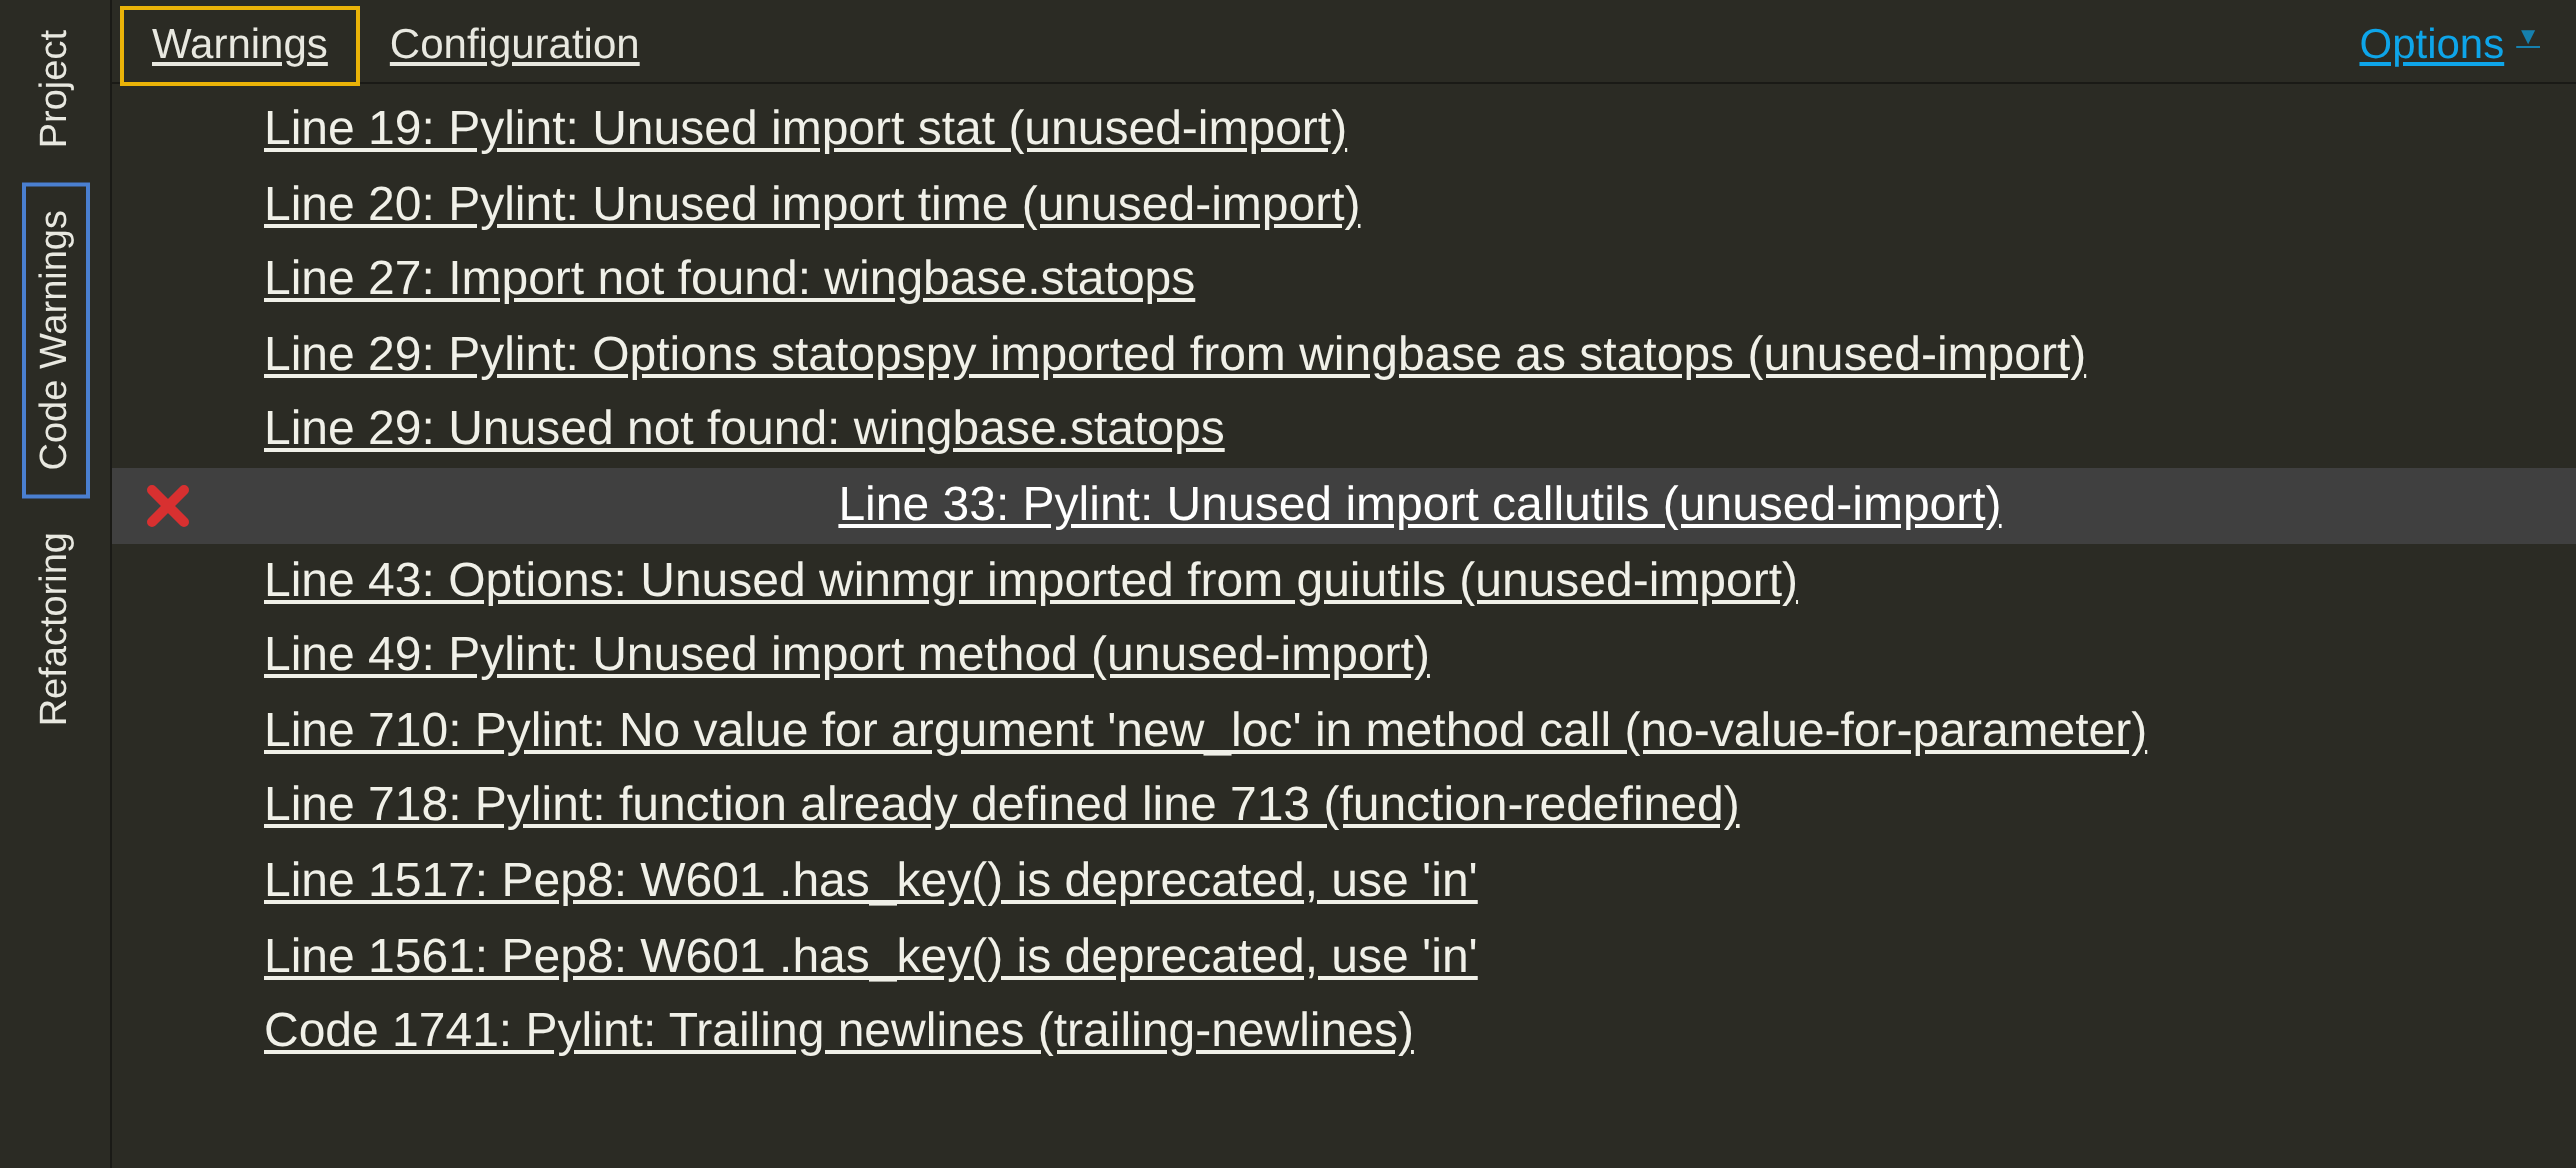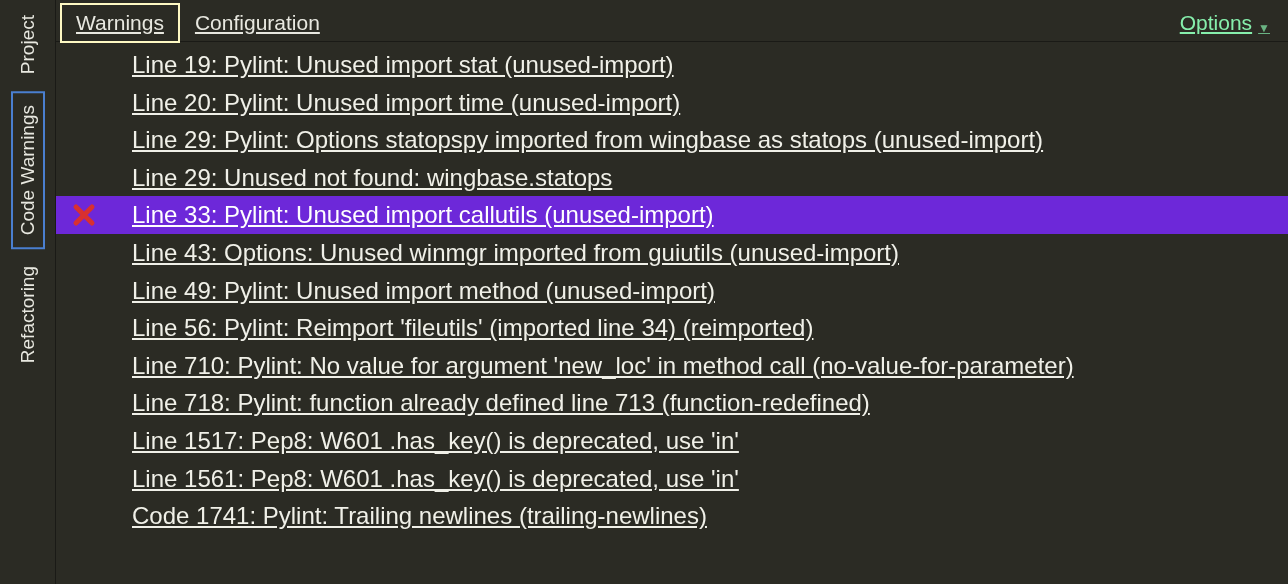--- a/index.html
+++ b/index.html
@@ -56,33 +56,33 @@
     }
     .htab {
       padding: 6px 14px;
       cursor: pointer;
       color: #e8e8e0;
       font-size: 21px;
       text-decoration: underline;
       border: 1px solid transparent;
     }
     .htab.active {
-      border: 2px solid #fef9c3;
+      border: 2px solid #eab308;
     }
     .spacer {
       flex: 1;
     }
     .options {
       padding: 6px 10px;
       cursor: pointer;
-      color: #86efac;
+      color: #0ea5e9;
       font-size: 21px;
       text-decoration: underline;
       display: flex;
-      align-items: flex-end;
+      align-items: flex-start;
       gap: 6px;
     }
     .options .caret {
       font-size: 12px;
       opacity: 0.7;
     }
     .warnings-list {
       flex: 1;
       overflow-y: auto;
       padding: 4px 0 12px 0;
@@ -98,22 +98,23 @@
       text-decoration: underline;
     }
     .warning-row .icon-slot {
       width: 60px;
       display: inline-flex;
       align-items: center;
       justify-content: flex-start;
       flex-shrink: 0;
     }
     .warning-row.selected {
-      background: #6d28d9;
+      background: #404040;
       color: #ffffff;
+      text-align: center;
     }
     .warning-row.selected .icon-slot {
       justify-content: flex-start;
       padding-left: 0;
     }
     .x-icon {
       width: 24px;
       height: 24px;
     }
     .warning-text {
@@ -147,20 +148,24 @@
   <div class="warning-row">
         <span class="icon-slot"></span>
         <span class="warning-text">Line 19: Pylint: Unused import stat (unused-import)</span>
       </div>
       <div class="warning-row">
         <span class="icon-slot"></span>
         <span class="warning-text">Line 20: Pylint: Unused import time (unused-import)</span>
       </div>
       <div class="warning-row">
         <span class="icon-slot"></span>
+        <span class="warning-text">Line 27: Import not found: wingbase.statops</span>
+      </div>
+      <div class="warning-row">
+        <span class="icon-slot"></span>
         <span class="warning-text">Line 29: Pylint: Options statopspy imported from wingbase as statops (unused-import)</span>
       </div>
       <div class="warning-row">
         <span class="icon-slot"></span>
         <span class="warning-text">Line 29: Unused not found: wingbase.statops</span>
       </div>
       <div class="warning-row selected">
         <span class="icon-slot">
           <svg class="x-icon" viewBox="0 0 24 24">
             <line x1="4" y1="4" x2="20" y2="20" stroke="#d83030" stroke-width="5" stroke-linecap="round"></line>
@@ -172,24 +177,20 @@
       <div class="warning-row">
         <span class="icon-slot"></span>
         <span class="warning-text">Line 43: Options: Unused winmgr imported from guiutils (unused-import)</span>
       </div>
       <div class="warning-row">
         <span class="icon-slot"></span>
         <span class="warning-text">Line 49: Pylint: Unused import method (unused-import)</span>
       </div>
       <div class="warning-row">
         <span class="icon-slot"></span>
-        <span class="warning-text">Line 56: Pylint: Reimport 'fileutils' (imported line 34) (reimported)</span>
-      </div>
-      <div class="warning-row">
-        <span class="icon-slot"></span>
         <span class="warning-text">Line 710: Pylint: No value for argument 'new_loc' in method call (no-value-for-parameter)</span>
       </div>
       <div class="warning-row">
         <span class="icon-slot"></span>
         <span class="warning-text">Line 718: Pylint: function already defined line 713 (function-redefined)</span>
       </div>
       <div class="warning-row">
         <span class="icon-slot"></span>
         <span class="warning-text">Line 1517: Pep8: W601 .has_key() is deprecated, use 'in'</span>
       </div>

